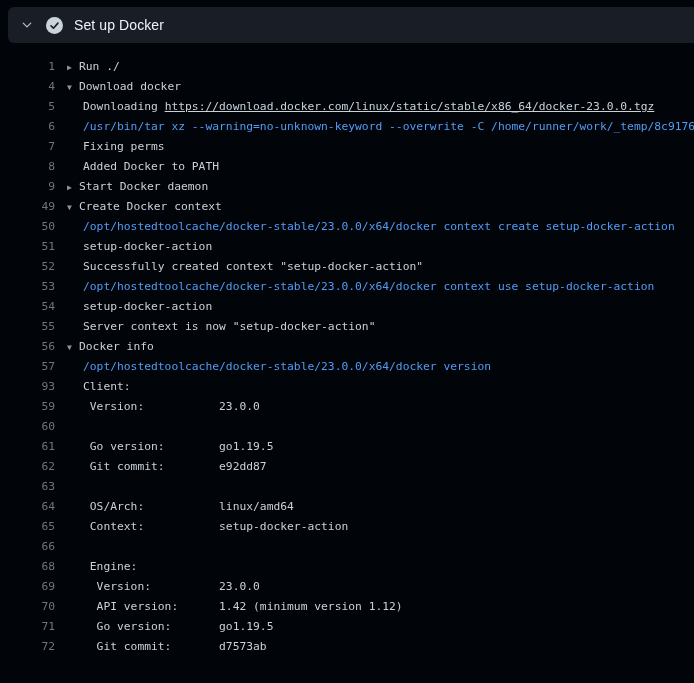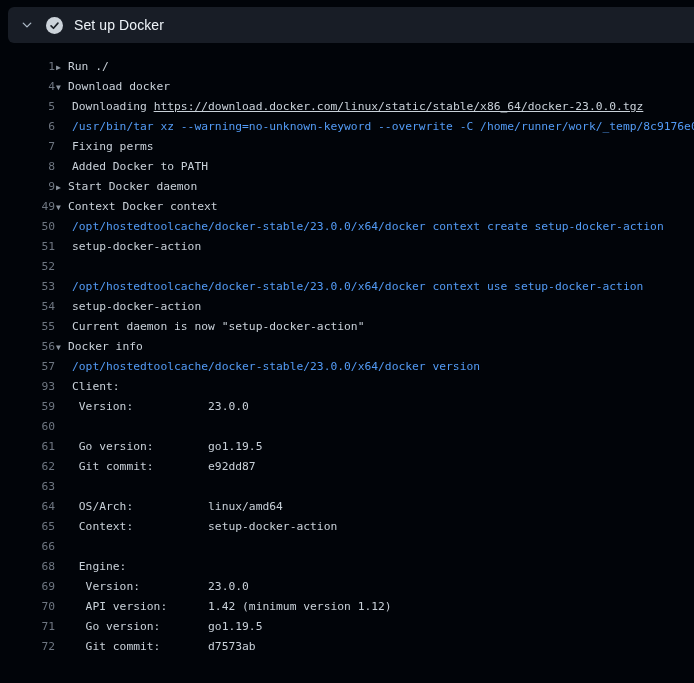--- a/index.html
+++ b/index.html
@@ -67,21 +67,21 @@
   .num {
     flex: none;
     width: 45px;
     margin-left: 10px;
     text-align: right;
     color: #6e7681;
     cursor: pointer;
   }
   .content {
     flex: none;
-    margin-left: 1px;
+    margin-left: 12px;
     color: #c9d1d9;
     white-space: pre;
   }
   .content.child { padding-left: 16px; }
   .marker {
     display: inline-block;
     width: 12px;
     font-size: 8px;
     color: #8b949e;
   }
@@ -133,44 +133,45 @@
       <div class="row">
     <span class="num">8</span>
     <span class="content child"><span class="s-plain">Added Docker to PATH</span></span>
   </div>
       <div class="row group-row">
     <span class="num">9</span>
     <span class="content"><span class="marker">▶</span><span class="s-group">Start Docker daemon</span></span>
   </div>
       <div class="row group-row">
     <span class="num">49</span>
-    <span class="content"><span class="marker">▼</span><span class="s-group">Context Docker context</span></span>
+    <span class="content"><span class="marker">▼</span><span class="s-group">Create Docker context</span></span>
   </div>
       <div class="row">
     <span class="num">50</span>
     <span class="content child"><span class="s-command">/opt/hostedtoolcache/docker-stable/23.0.0/x64/docker context create setup-docker-action</span></span>
   </div>
       <div class="row">
     <span class="num">51</span>
     <span class="content child"><span class="s-plain">setup-docker-action</span></span>
   </div>
       <div class="row">
     <span class="num">52</span>
+    <span class="content child"><span class="s-plain">Successfully created context "setup-docker-action"</span></span>
   </div>
       <div class="row">
     <span class="num">53</span>
     <span class="content child"><span class="s-command">/opt/hostedtoolcache/docker-stable/23.0.0/x64/docker context use setup-docker-action</span></span>
   </div>
       <div class="row">
     <span class="num">54</span>
     <span class="content child"><span class="s-plain">setup-docker-action</span></span>
   </div>
       <div class="row">
     <span class="num">55</span>
-    <span class="content child"><span class="s-plain">Current daemon is now "setup-docker-action"</span></span>
+    <span class="content child"><span class="s-plain">Server context is now "setup-docker-action"</span></span>
   </div>
       <div class="row group-row">
     <span class="num">56</span>
     <span class="content"><span class="marker">▼</span><span class="s-group">Docker info</span></span>
   </div>
       <div class="row">
     <span class="num">57</span>
     <span class="content child"><span class="s-command">/opt/hostedtoolcache/docker-stable/23.0.0/x64/docker version</span></span>
   </div>
       <div class="row">

